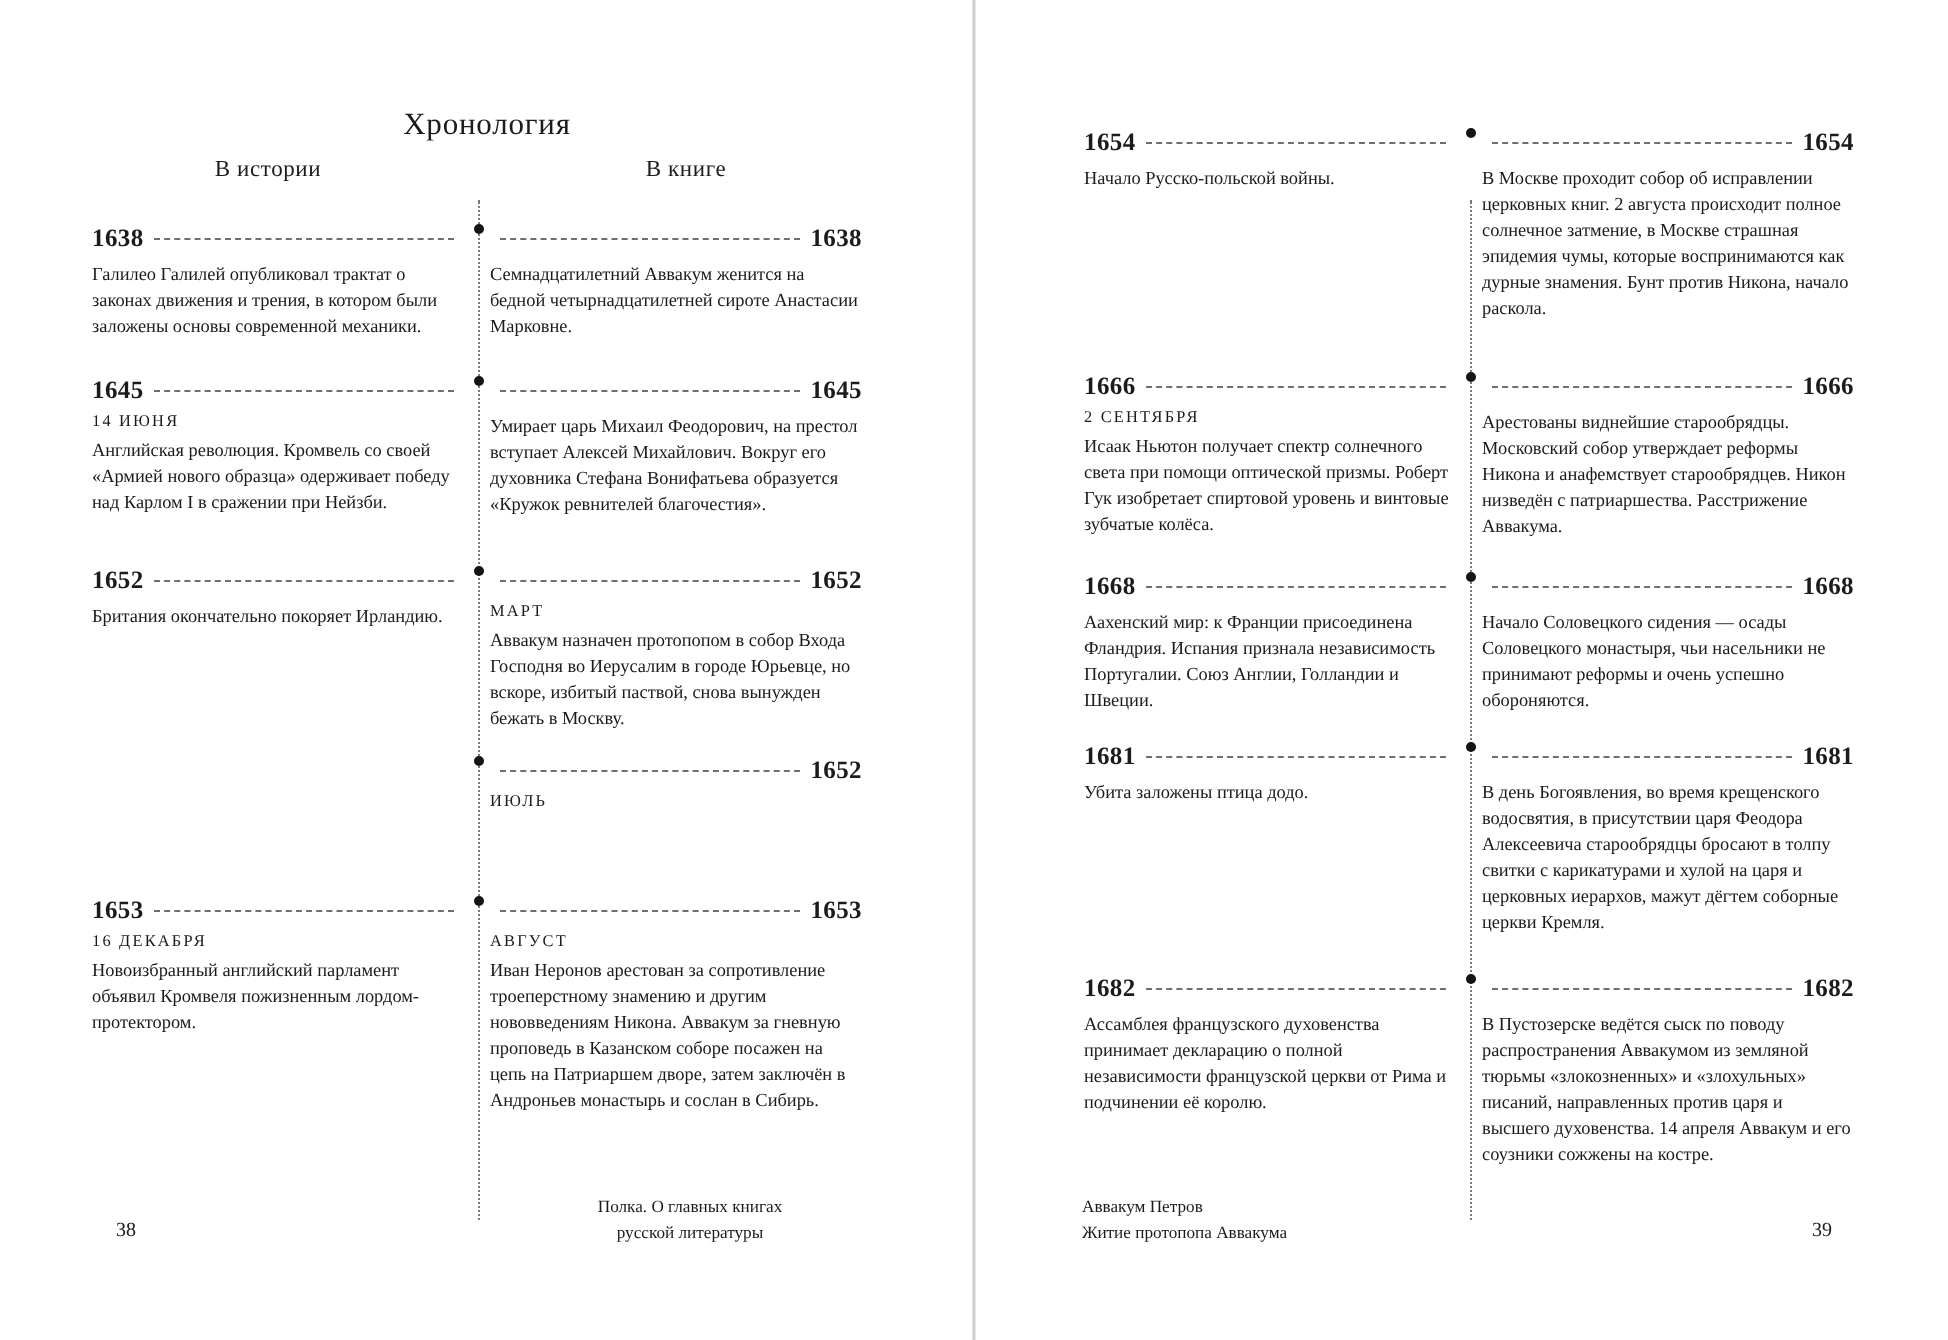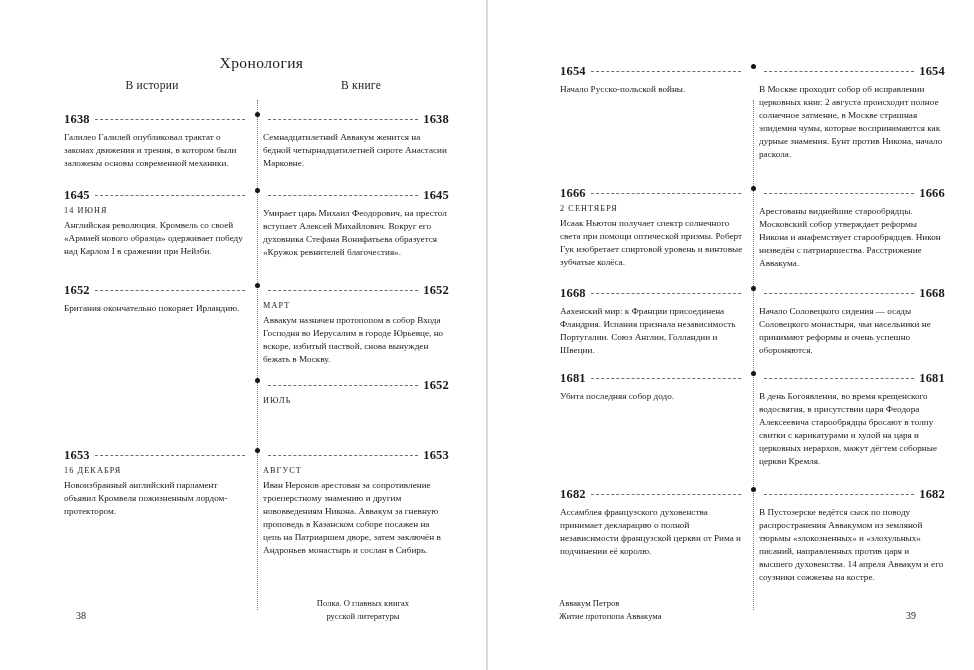--- a/index.html
+++ b/index.html
@@ -18,21 +18,20 @@
     position: relative;
     width: 974px;
     height: 670px;
     display: flex;
   }
   .page {
     position: relative;
     width: 561px;
     height: 670px;
     box-sizing: border-box;
-    margin-left: 18px;
   }
   .gutter {
     position: absolute;
     left: 486px;
     top: 0;
     width: 2px;
     height: 670px;
     background: linear-gradient(to right, rgba(0,0,0,0.10), rgba(0,0,0,0.22), rgba(0,0,0,0.06));
   }
 
@@ -335,21 +334,21 @@
         </div>
       </div>
 
       <div class="row" style="top:371px">
         <div class="node"></div>
         <div class="side left">
           <div class="yr-line">
             <span class="year">1681</span>
             <span class="dashes"></span>
           </div>
-          <div class="body">Убита последняя собор додо.</div>
+          <div class="body">Убита заложены птица додо.</div>
         </div>
         <div class="side right">
           <div class="yr-line">
             <span class="dashes"></span>
             <span class="year">1681</span>
           </div>
           <div class="body">В день Богоявления, во время крещенского водосвятия, в присутствии царя Феодора Алексеевича старообрядцы бросают в толпу свитки с карикатурами и хулой на царя и церковных иерархов, мажут дёгтем соборные церкви Кремля.</div>
         </div>
       </div>
 

